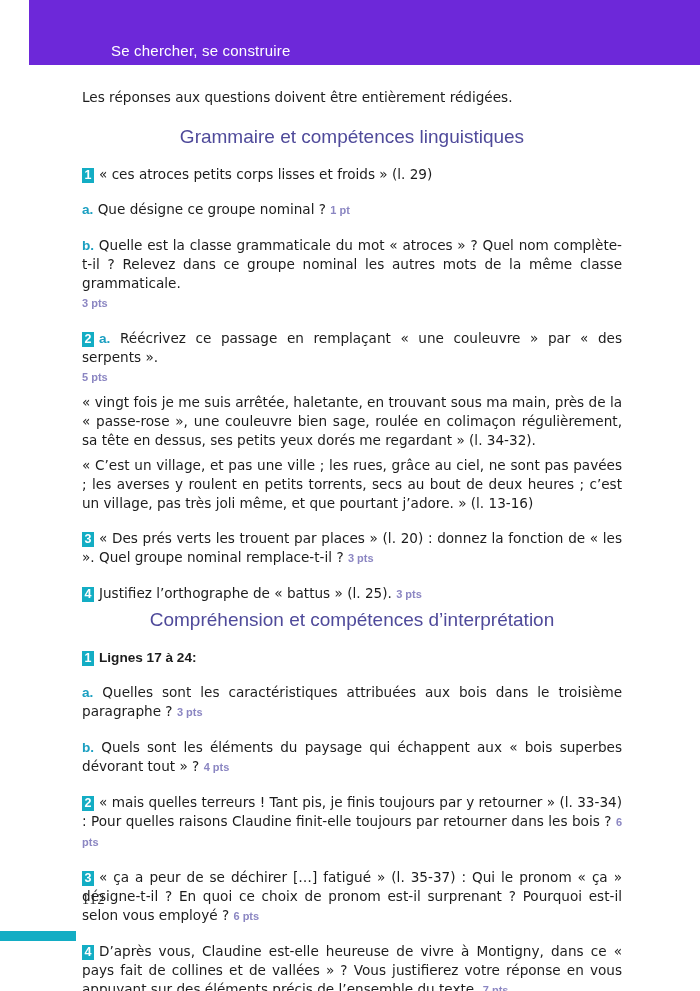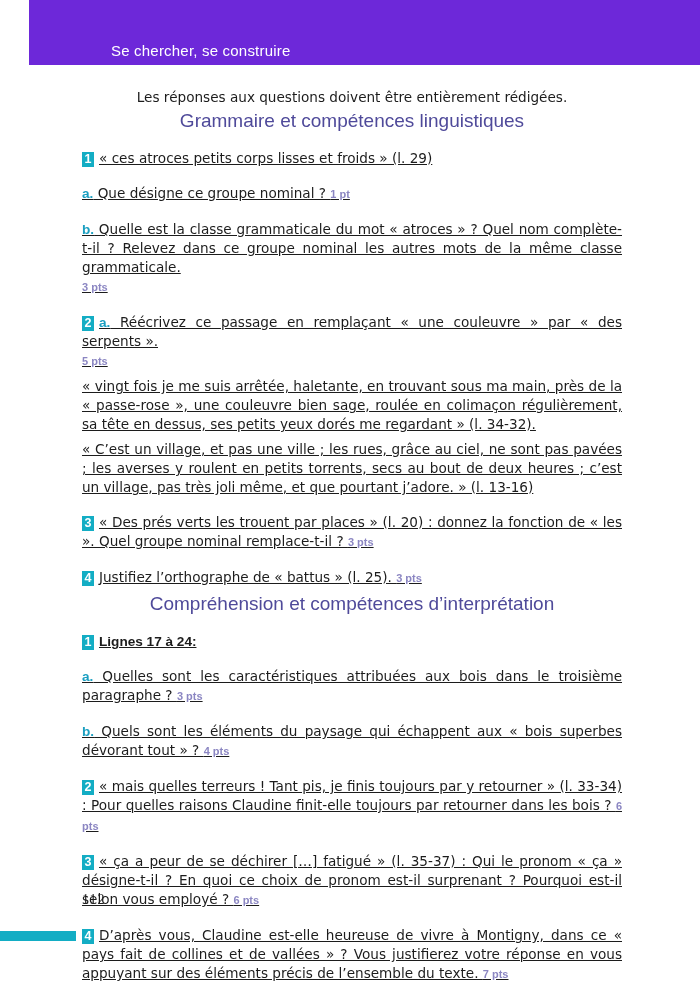--- a/index.html
+++ b/index.html
@@ -34,38 +34,36 @@
     }
     .content {
       position: absolute;
       left: 82px;
       top: 88px;
       width: 540px;
       font-size: 13.6px;
       line-height: 19px;
     }
     .intro {
-      margin: 0 0 2px 0;
-      text-align: center;
+      margin: 0 0 18px 0;
     }
     h2 {
       font-family: "Liberation Sans", sans-serif;
       font-weight: normal;
       color: #4f4a9a;
       font-size: 19px;
       line-height: 24px;
       margin: 0 0 4px 0;
       text-align: center;
     }
     h2.second {
     }
     p.q {
       margin: 16px 0 4px 0;
       text-align: justify;
-      text-decoration: underline;
     }
     p.q.quote {
       margin-top: 6px;
     }
     .num {
       display: inline-block;
       background: #13adc4;
       color: #ffffff;
       font-weight: bold;
       font-family: "Liberation Sans", sans-serif;

